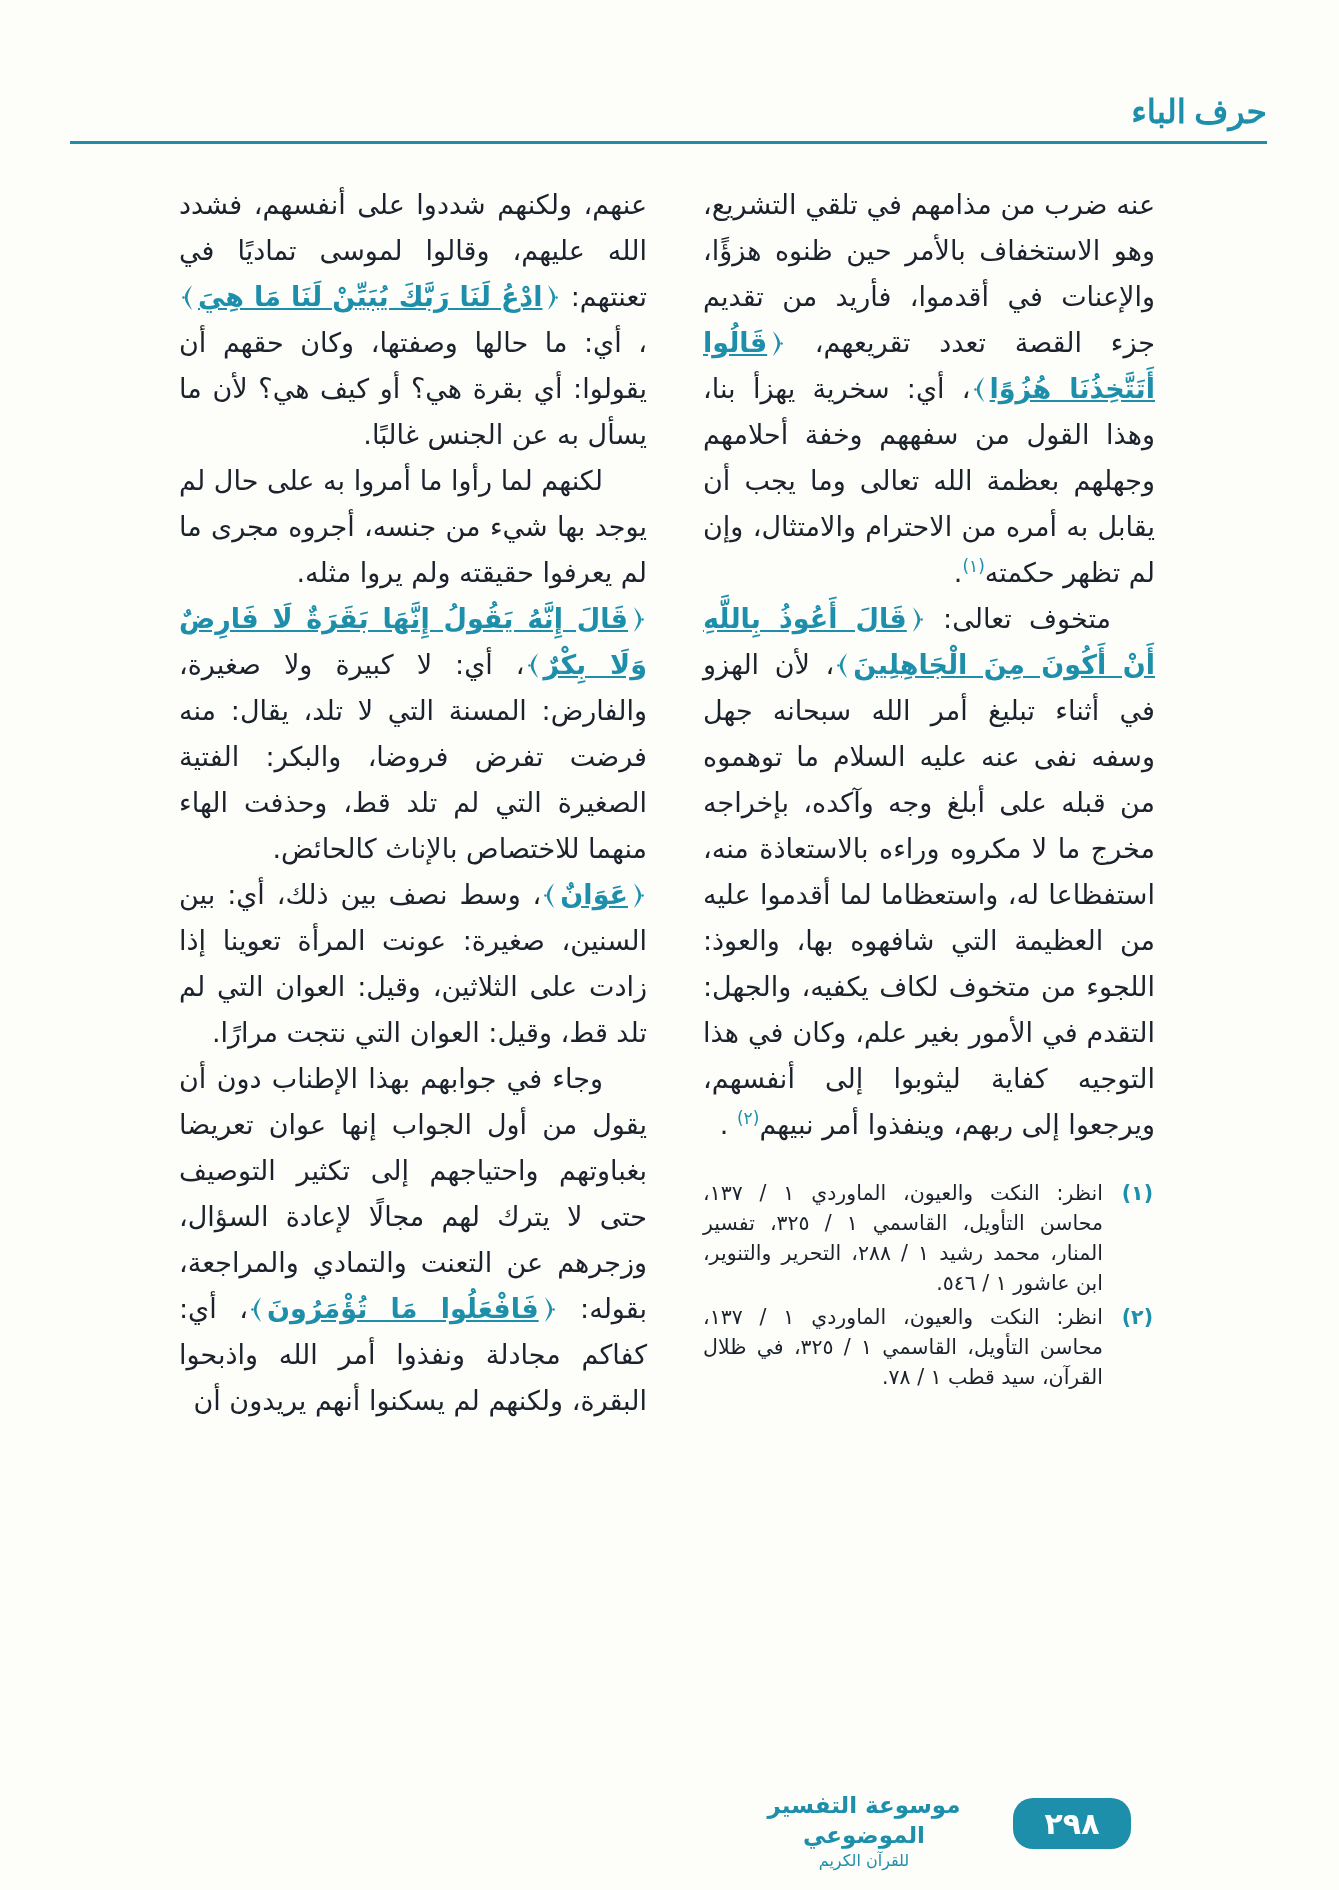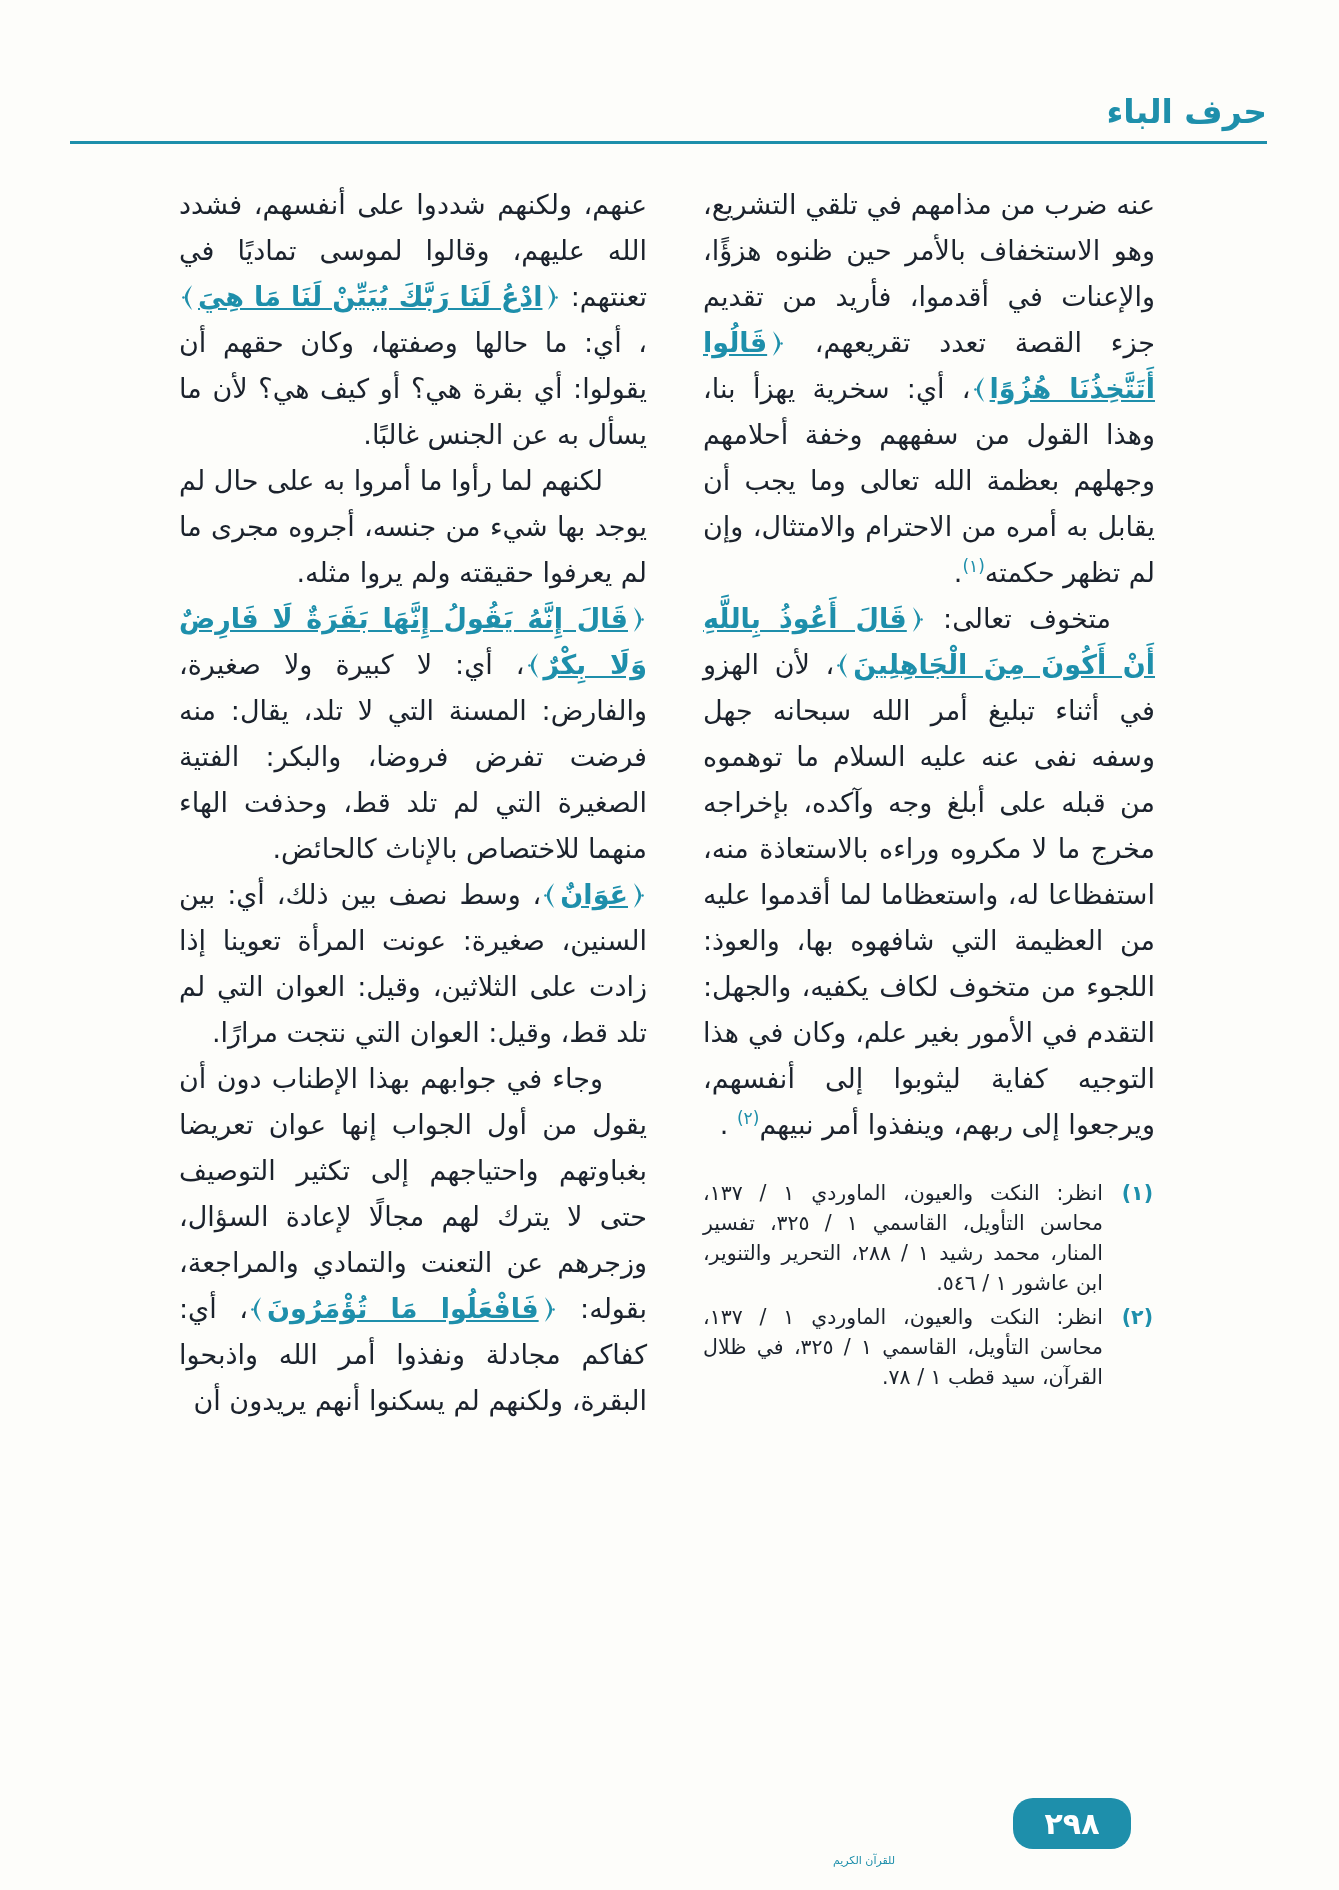--- a/index.html
+++ b/index.html
@@ -23,20 +23,21 @@
   .header{
     position:absolute;top:92px;right:72px;left:70px;
     border-bottom:3px solid var(--teal);
     padding-bottom:10px;
     text-align:right;
   }
   .header-title{
     color:var(--teal);
     font-size:33px;font-weight:bold;
     letter-spacing:0;
+    font-family:Liberation Serif, serif;
   }
   
   .main{
     position:absolute;top:182px;right:184px;
     width:976px;
     display:flex;gap:56px;align-items:flex-start;
   }
   .col{
     font-size:27px;line-height:46px;
     text-align:justify;
@@ -72,21 +73,21 @@
     position:absolute;right:2px;top:0;
     color:var(--teal);font-weight:bold;
   }
   
   .emblem{
     position:absolute;bottom:20px;right:350px;
     width:250px;text-align:center;
     color:var(--teal);
   }
   .emblem-title{font-size:23px;font-weight:bold;line-height:30px;}
-  .emblem-sub{font-size:11px;margin-top:2px;line-height:18px;}
+  .emblem-sub{font-size:16px;margin-top:2px;line-height:18px;}
   .page-badge{
     position:absolute;bottom:41px;right:208px;
     width:118px;height:51px;
     background:var(--teal);
     border-radius:20px;
     color:#ffffff;
     display:flex;align-items:center;justify-content:center;
     font-size:30px;font-weight:bold;
   }
 </style>
@@ -175,20 +176,21 @@
                   <g fill="currentColor" transform="scale(-1,1) translate(-14,0)">
                     <path d="M3 1 C9 7 11 11 11 15 C11 19 9 23 3 29 C6 23 8 19 8 15 C8 11 6 7 3 1 Z"></path>
                     <circle cx="12.6" cy="15" r="1.4"></circle>
                   </g>
                 </svg></span></span><span>، أي: كفاكم مجادلة ونفذوا أمر الله واذبحوا البقرة، ولكنهم لم يسكنوا أنهم يريدون أن</span></p>
         </div>
     </div>
   </div>
 
   <div class="emblem">
+    <div class="emblem-title">موسوعة التفسير الموضوعي</div>
     <div class="emblem-sub">للقرآن الكريم</div>
   </div>
 
   <div class="page-badge">
     <span>٢٩٨</span>
   </div>
 
 </div>
 
 </body></html>

